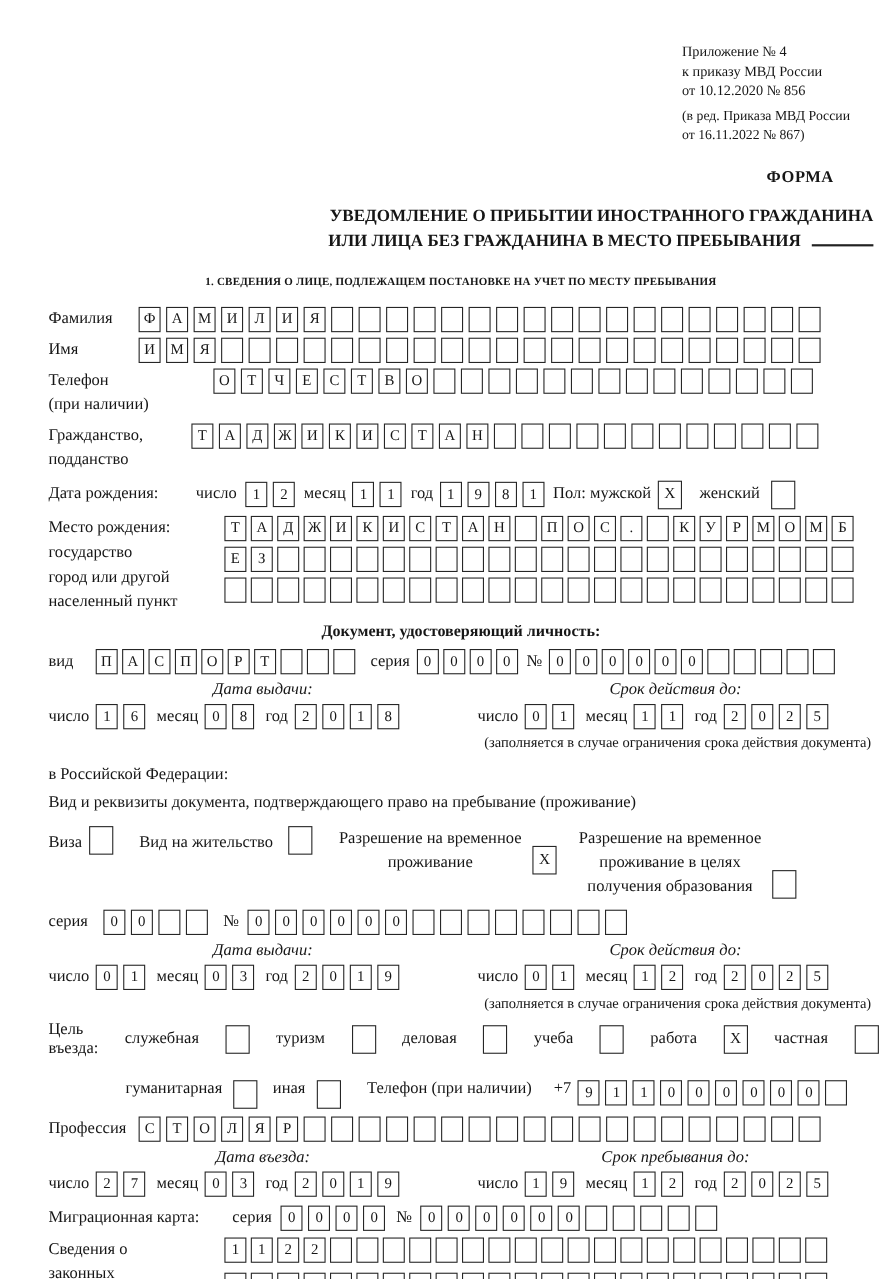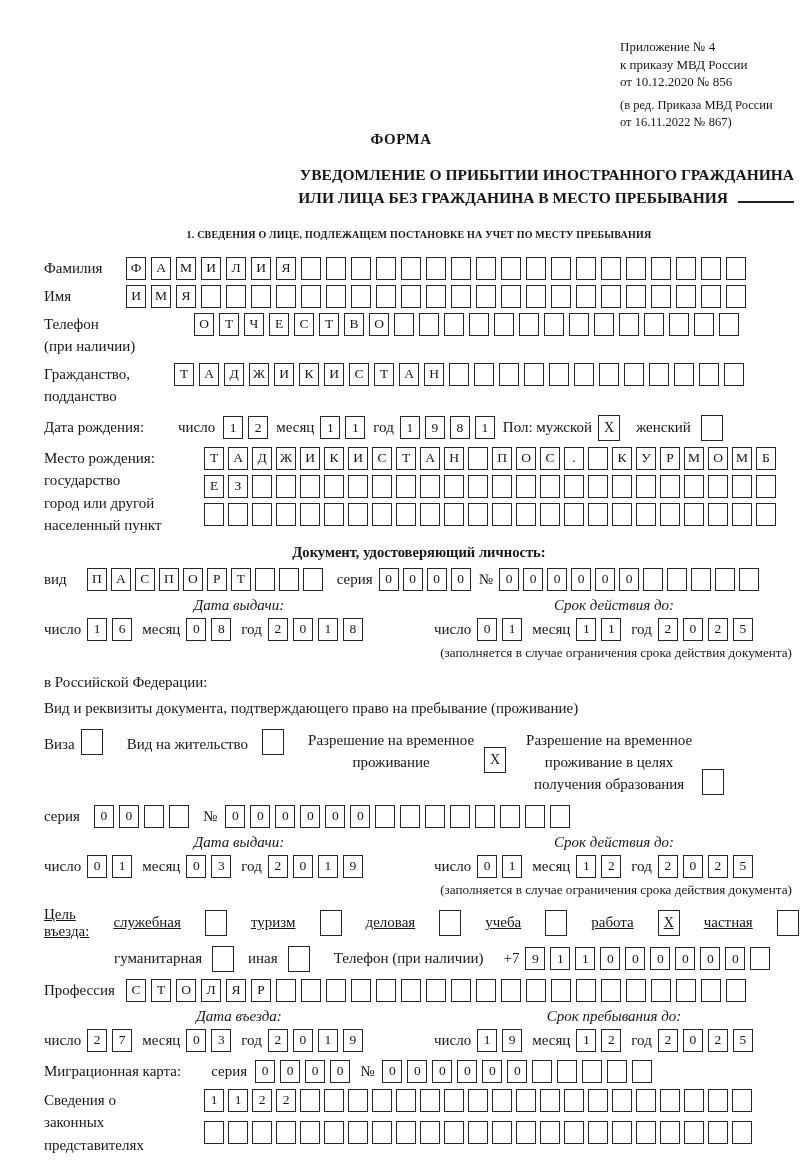--- a/index.html
+++ b/index.html
@@ -6,21 +6,21 @@
   html,body { margin:0; padding:0; background:#ffffff; }
   body {
     width:800px; height:1163px; overflow:hidden;
     font-family:"Liberation Serif", serif; color:#161616;
   }
   .page { padding:38px 6px 0 44px; }
 
   
   .hdr { margin-left:576px; font-size:13px; line-height:17.5px; }
   .hdr .sub { margin-top:6px; font-size:12.5px; line-height:17px; }
-  .forma { text-align:center; padding-right:36px; font-weight:bold; font-size:15px; letter-spacing:0.5px; }
+  .forma { text-align:right; padding-right:36px; font-weight:bold; font-size:15px; margin-top:22px; letter-spacing:0.5px; }
 
   .title { text-align:right; font-weight:bold; font-size:15.5px; line-height:23px; margin-top:15px; }
   .uline { display:inline-block; width:56px; border-bottom:2px solid #222; margin-left:10px; }
 
   .sec { font-weight:bold; font-size:10px; text-align:center; margin-top:20px; margin-bottom:17px; letter-spacing:0.2px; }
 
   .row  { display:flex; align-items:center; margin-bottom:5px; }
   .rowt { display:flex; align-items:flex-start; margin-bottom:5px; }
   .lbl  { font-size:15px; flex:none; }
   .lines { font-size:15px; line-height:22.5px; flex:none; }
@@ -54,22 +54,22 @@
   .datelabels .rhalf { flex:1; text-align:center; }
   .dates { display:flex; align-items:center; }
   .dates .half { display:flex; align-items:center; width:390px; flex:none; }
   .dates .half2 { display:flex; align-items:center; flex:none; }
   .note { text-align:right; font-size:13.2px; margin-top:4px; margin-bottom:8px; padding-right:2px; }
 
   .intro { font-size:15px; line-height:26px; margin-top:8px; }
   .permits { display:flex; align-items:flex-start; margin-top:8px; margin-bottom:10px; }
   .permit { display:flex; align-items:flex-end; }
   .permit .plabel { font-size:15px; text-align:center; line-height:22px; }
-  .purpose { display:flex; align-items:center; column-gap:24px; font-size:15px; margin-top:8px; margin-bottom:6px;text-decoration:underline; }
-  .purpose2 { display:flex; align-items:center; margin-left:70px; margin-bottom:7px; font-size:15px; }
+  .purpose { display:flex; align-items:center; column-gap:24px; font-size:15px; margin-top:8px; margin-bottom:20px; }
+  .purpose2 { display:flex; align-items:flex-start; margin-left:70px; margin-bottom:7px; font-size:15px; }
 </style>
 </head>
 <body>
 
 <div class="page">
 
   <div class="hdr">
     <div>Приложение № 4</div>
     <div>к приказу МВД России</div>
     <div>от 10.12.2020 № 856</div>

